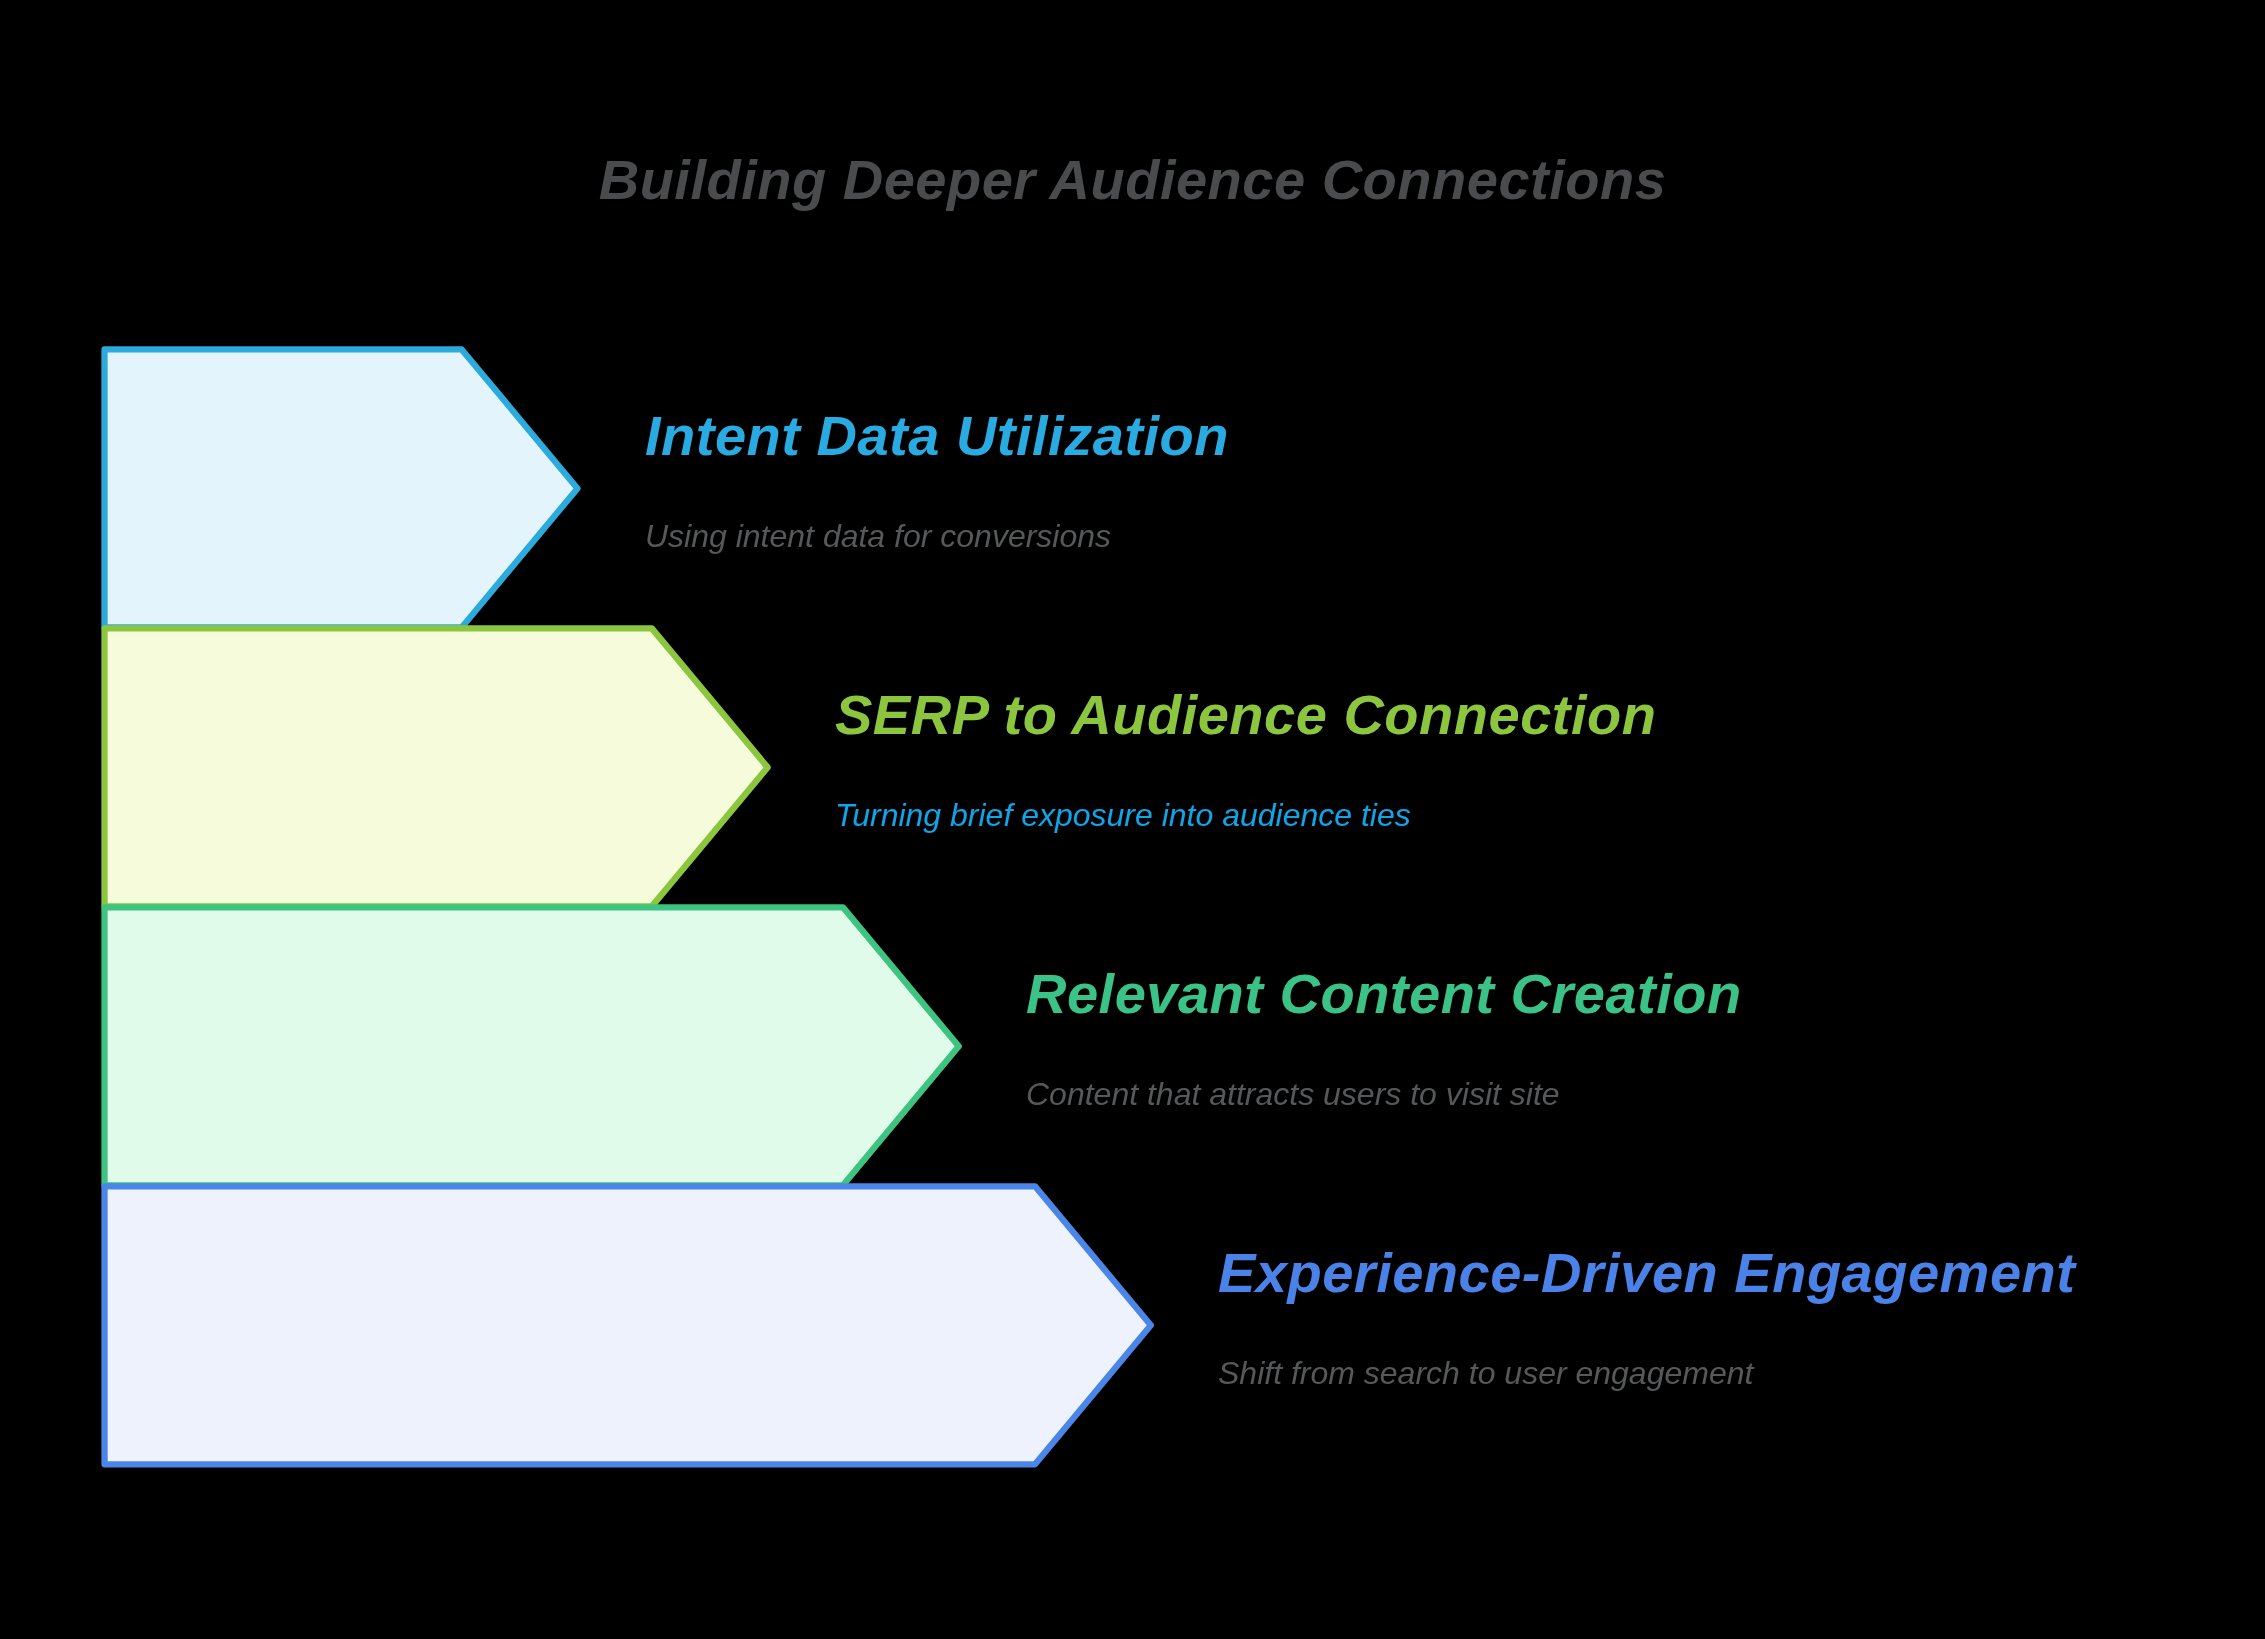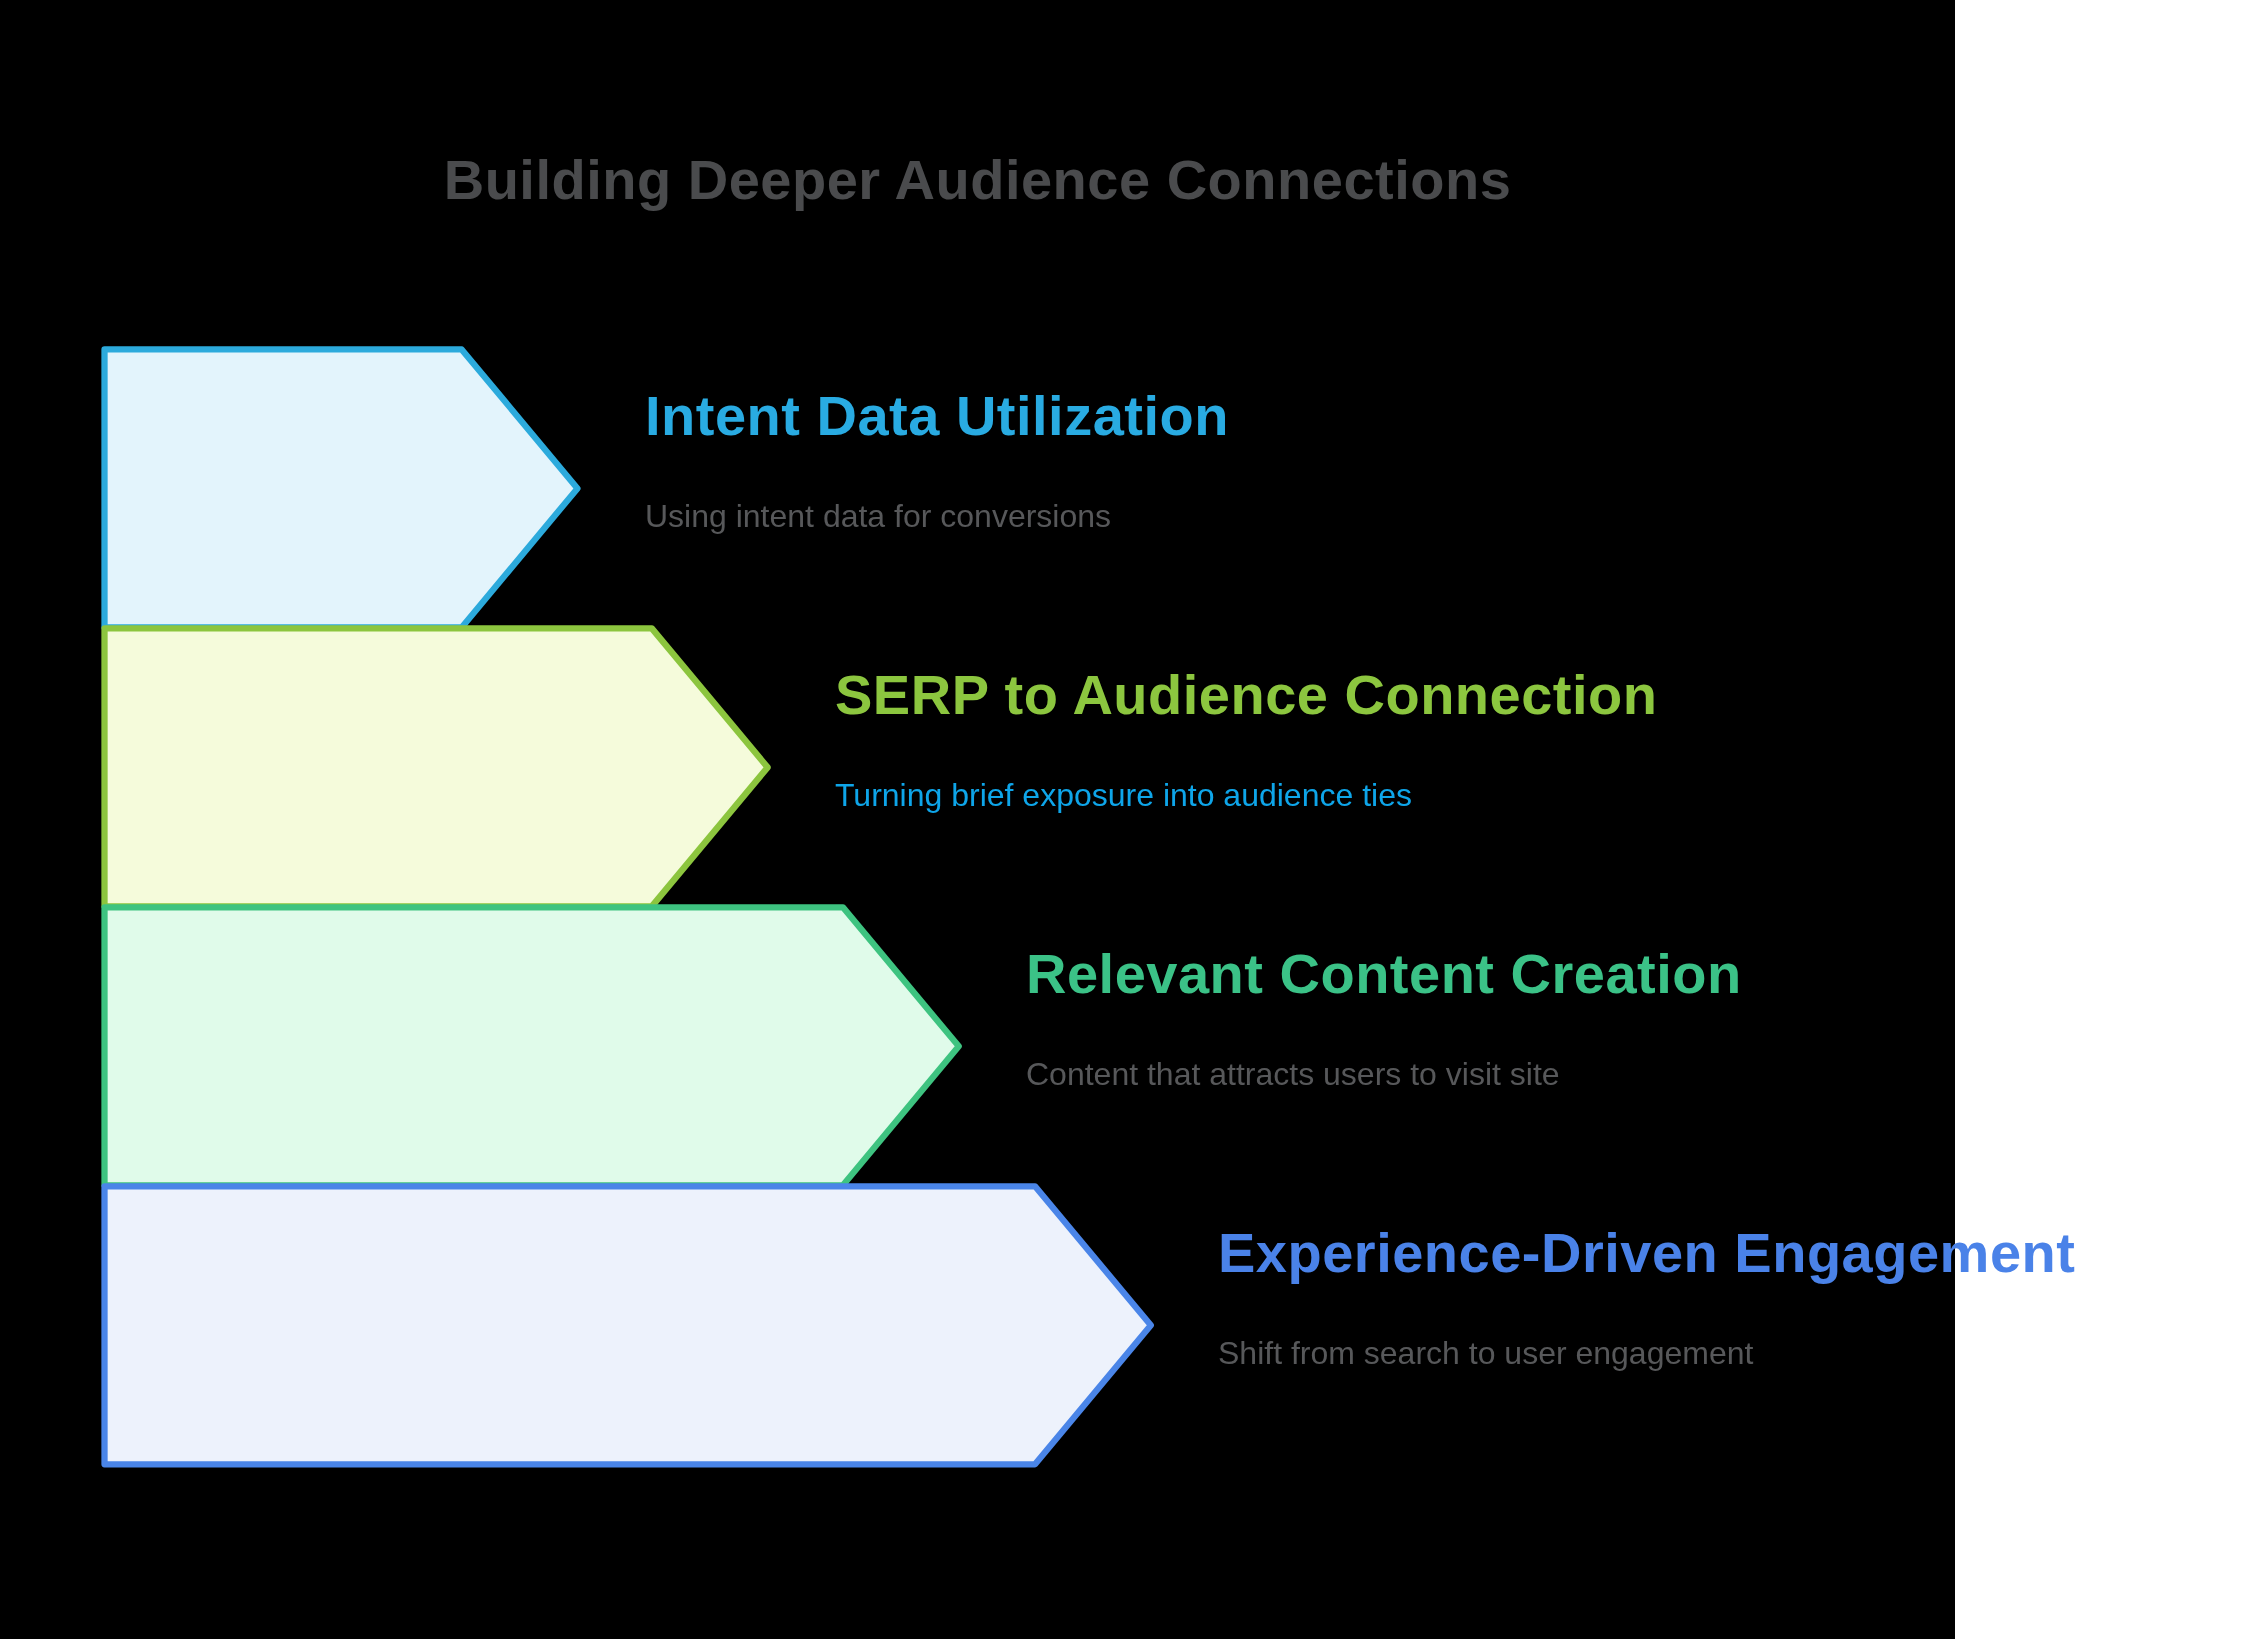--- a/index.html
+++ b/index.html
@@ -1,21 +1,22 @@
 <!DOCTYPE html>
 <html><head>
 <meta charset="utf-8">
 <style>
   * { margin: 0; padding: 0; box-sizing: border-box; }
   html, body { width: 2265px; height: 1639px; overflow: hidden; }
   body { font-family: "Liberation Sans", sans-serif; }
   .canvas {
     position: relative;
-    width: 1955px;
+    width: 2265px;
     height: 1639px;
+    font-style: italic;
   }
   .page-title {
     position: absolute;
     top: 147px;
     left: 0;
     right: 0;
     text-align: center;
     font-size: 56px;
     font-weight: bold;
     letter-spacing: 0.5px;
@@ -29,20 +30,21 @@
   }
   .step-text {
     position: absolute;
   }
   .step-text h2 {
     font-size: 56px;
     font-weight: bold;
     line-height: 1;
     letter-spacing: 0.5px;
     white-space: nowrap;
+    margin-top: 20px;
   }
   .step-text p {
     margin-top: 56px;
     font-size: 32px;
     font-weight: normal;
     line-height: 1;
     white-space: nowrap;
   }
   .step-text.s1 { left: 645px;  top: 388px;  }
   .step-text.s2 { left: 835px;  top: 667px;  }

